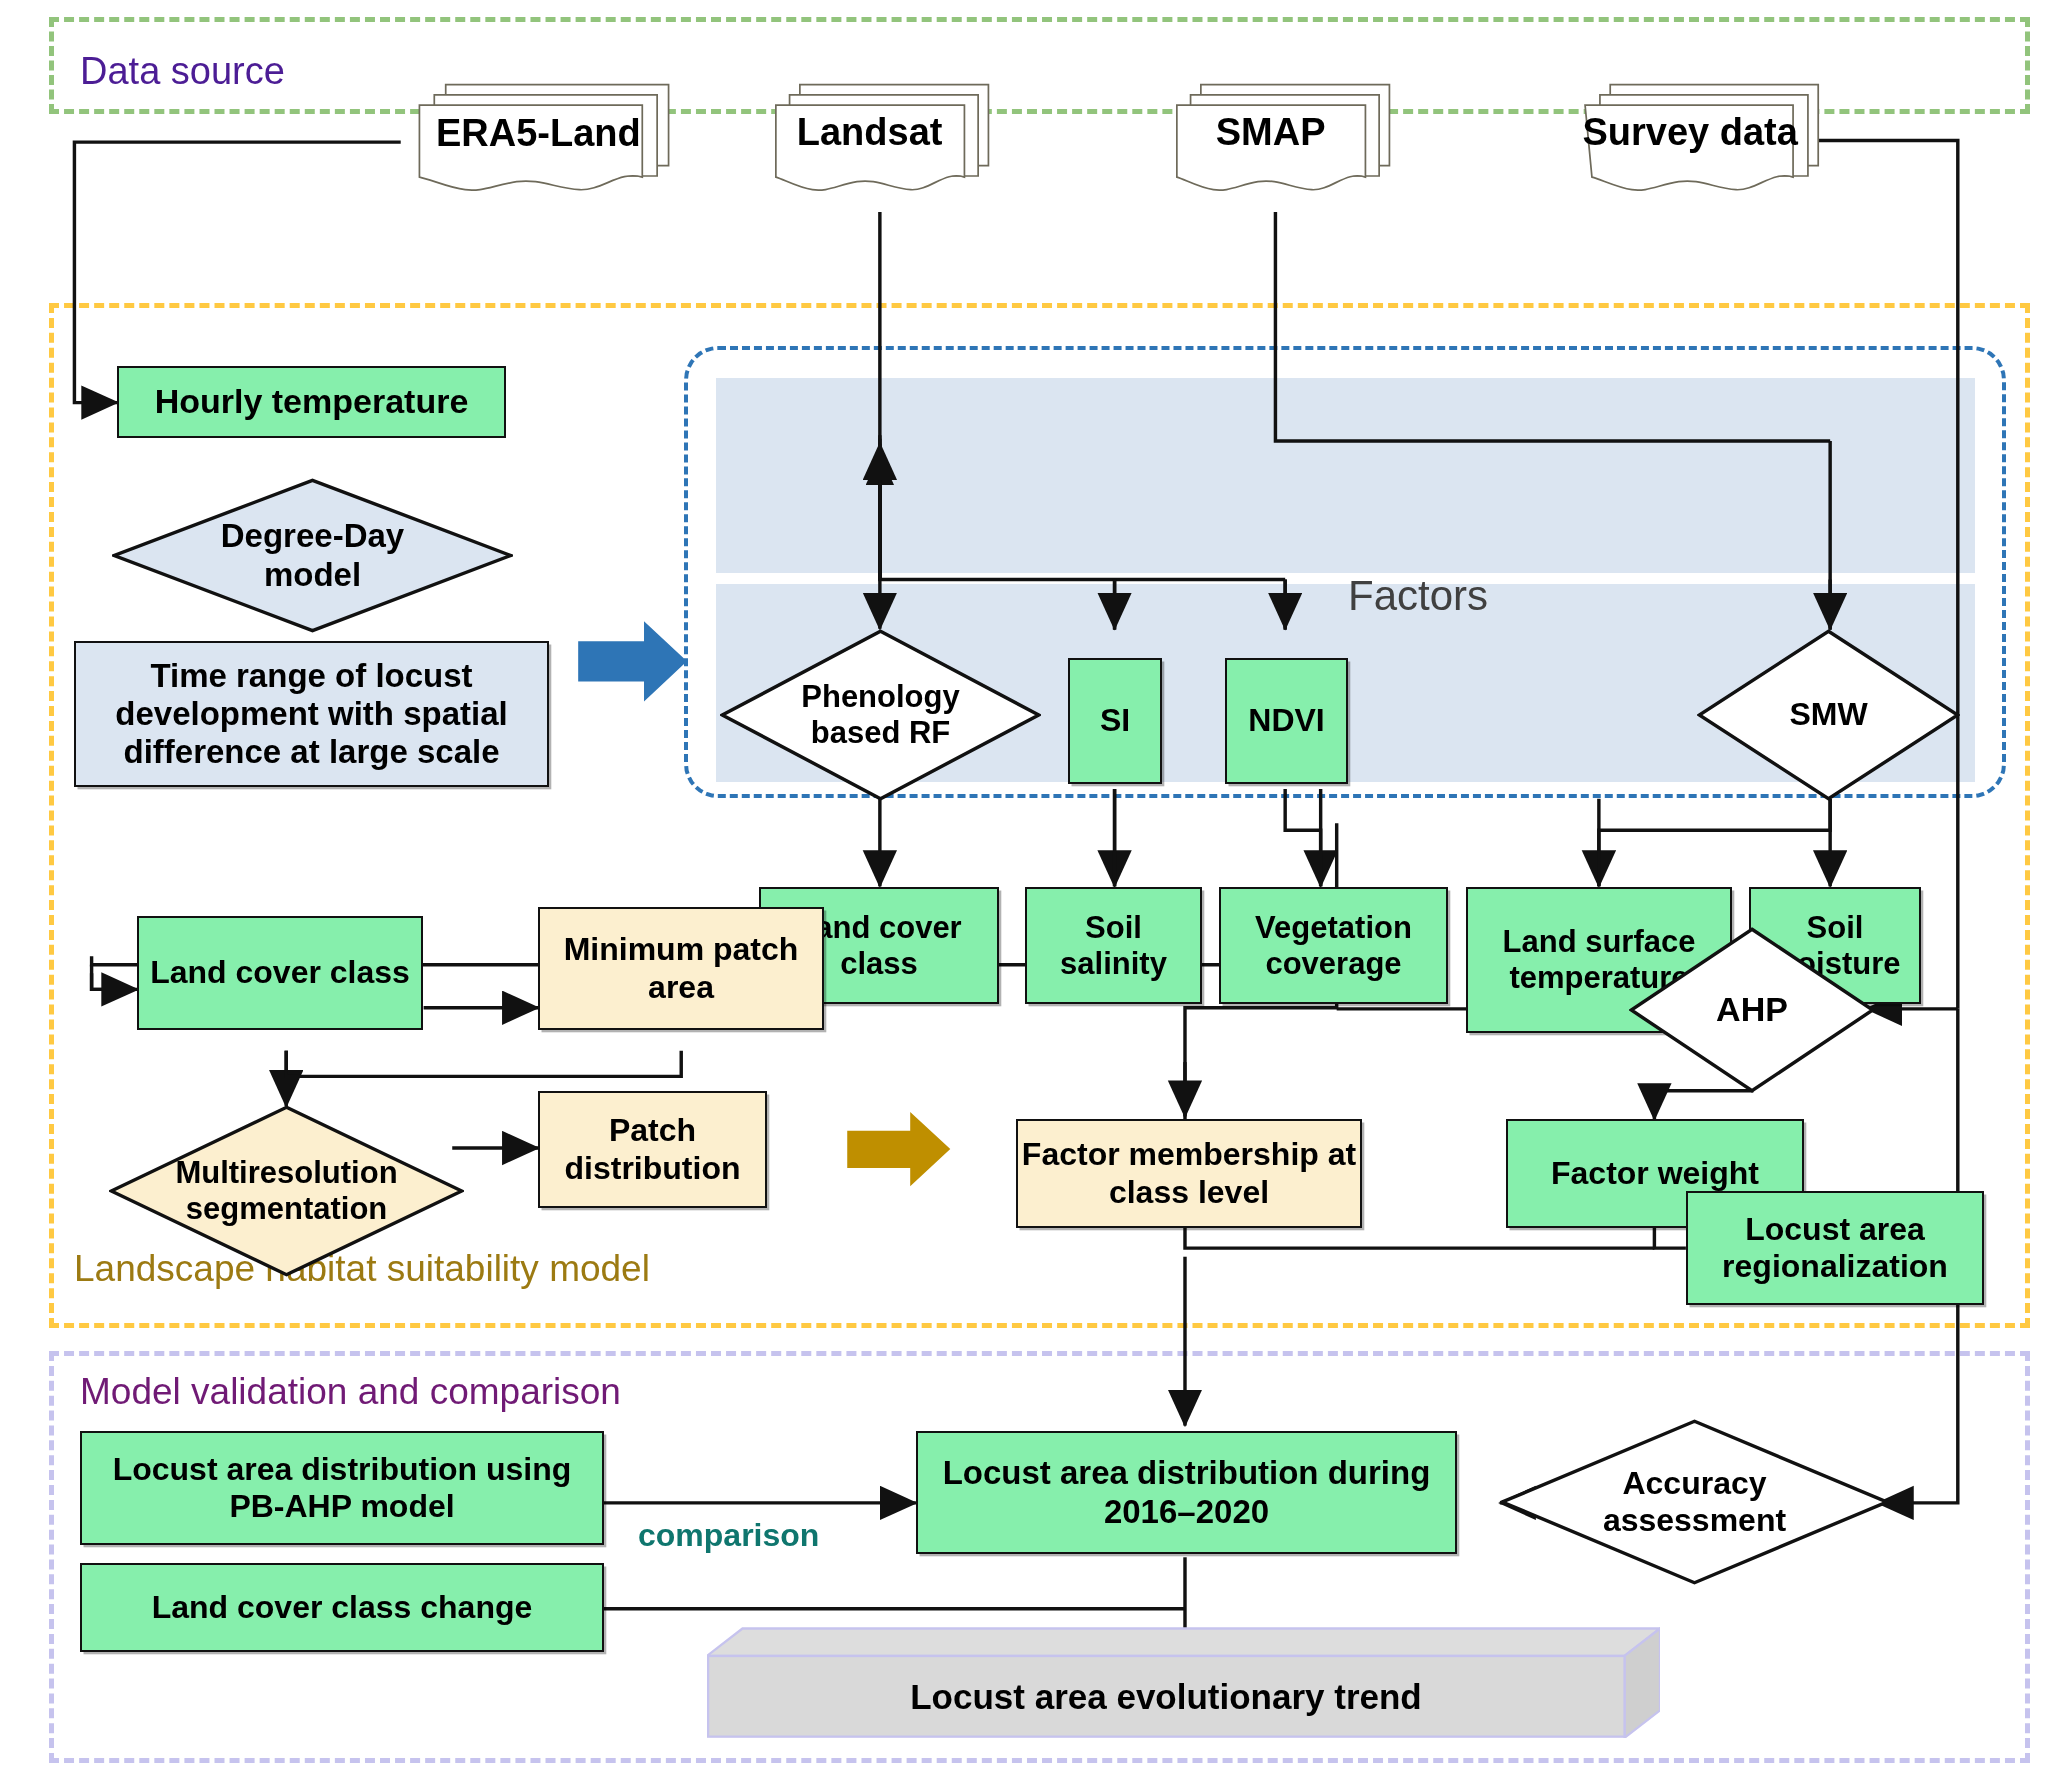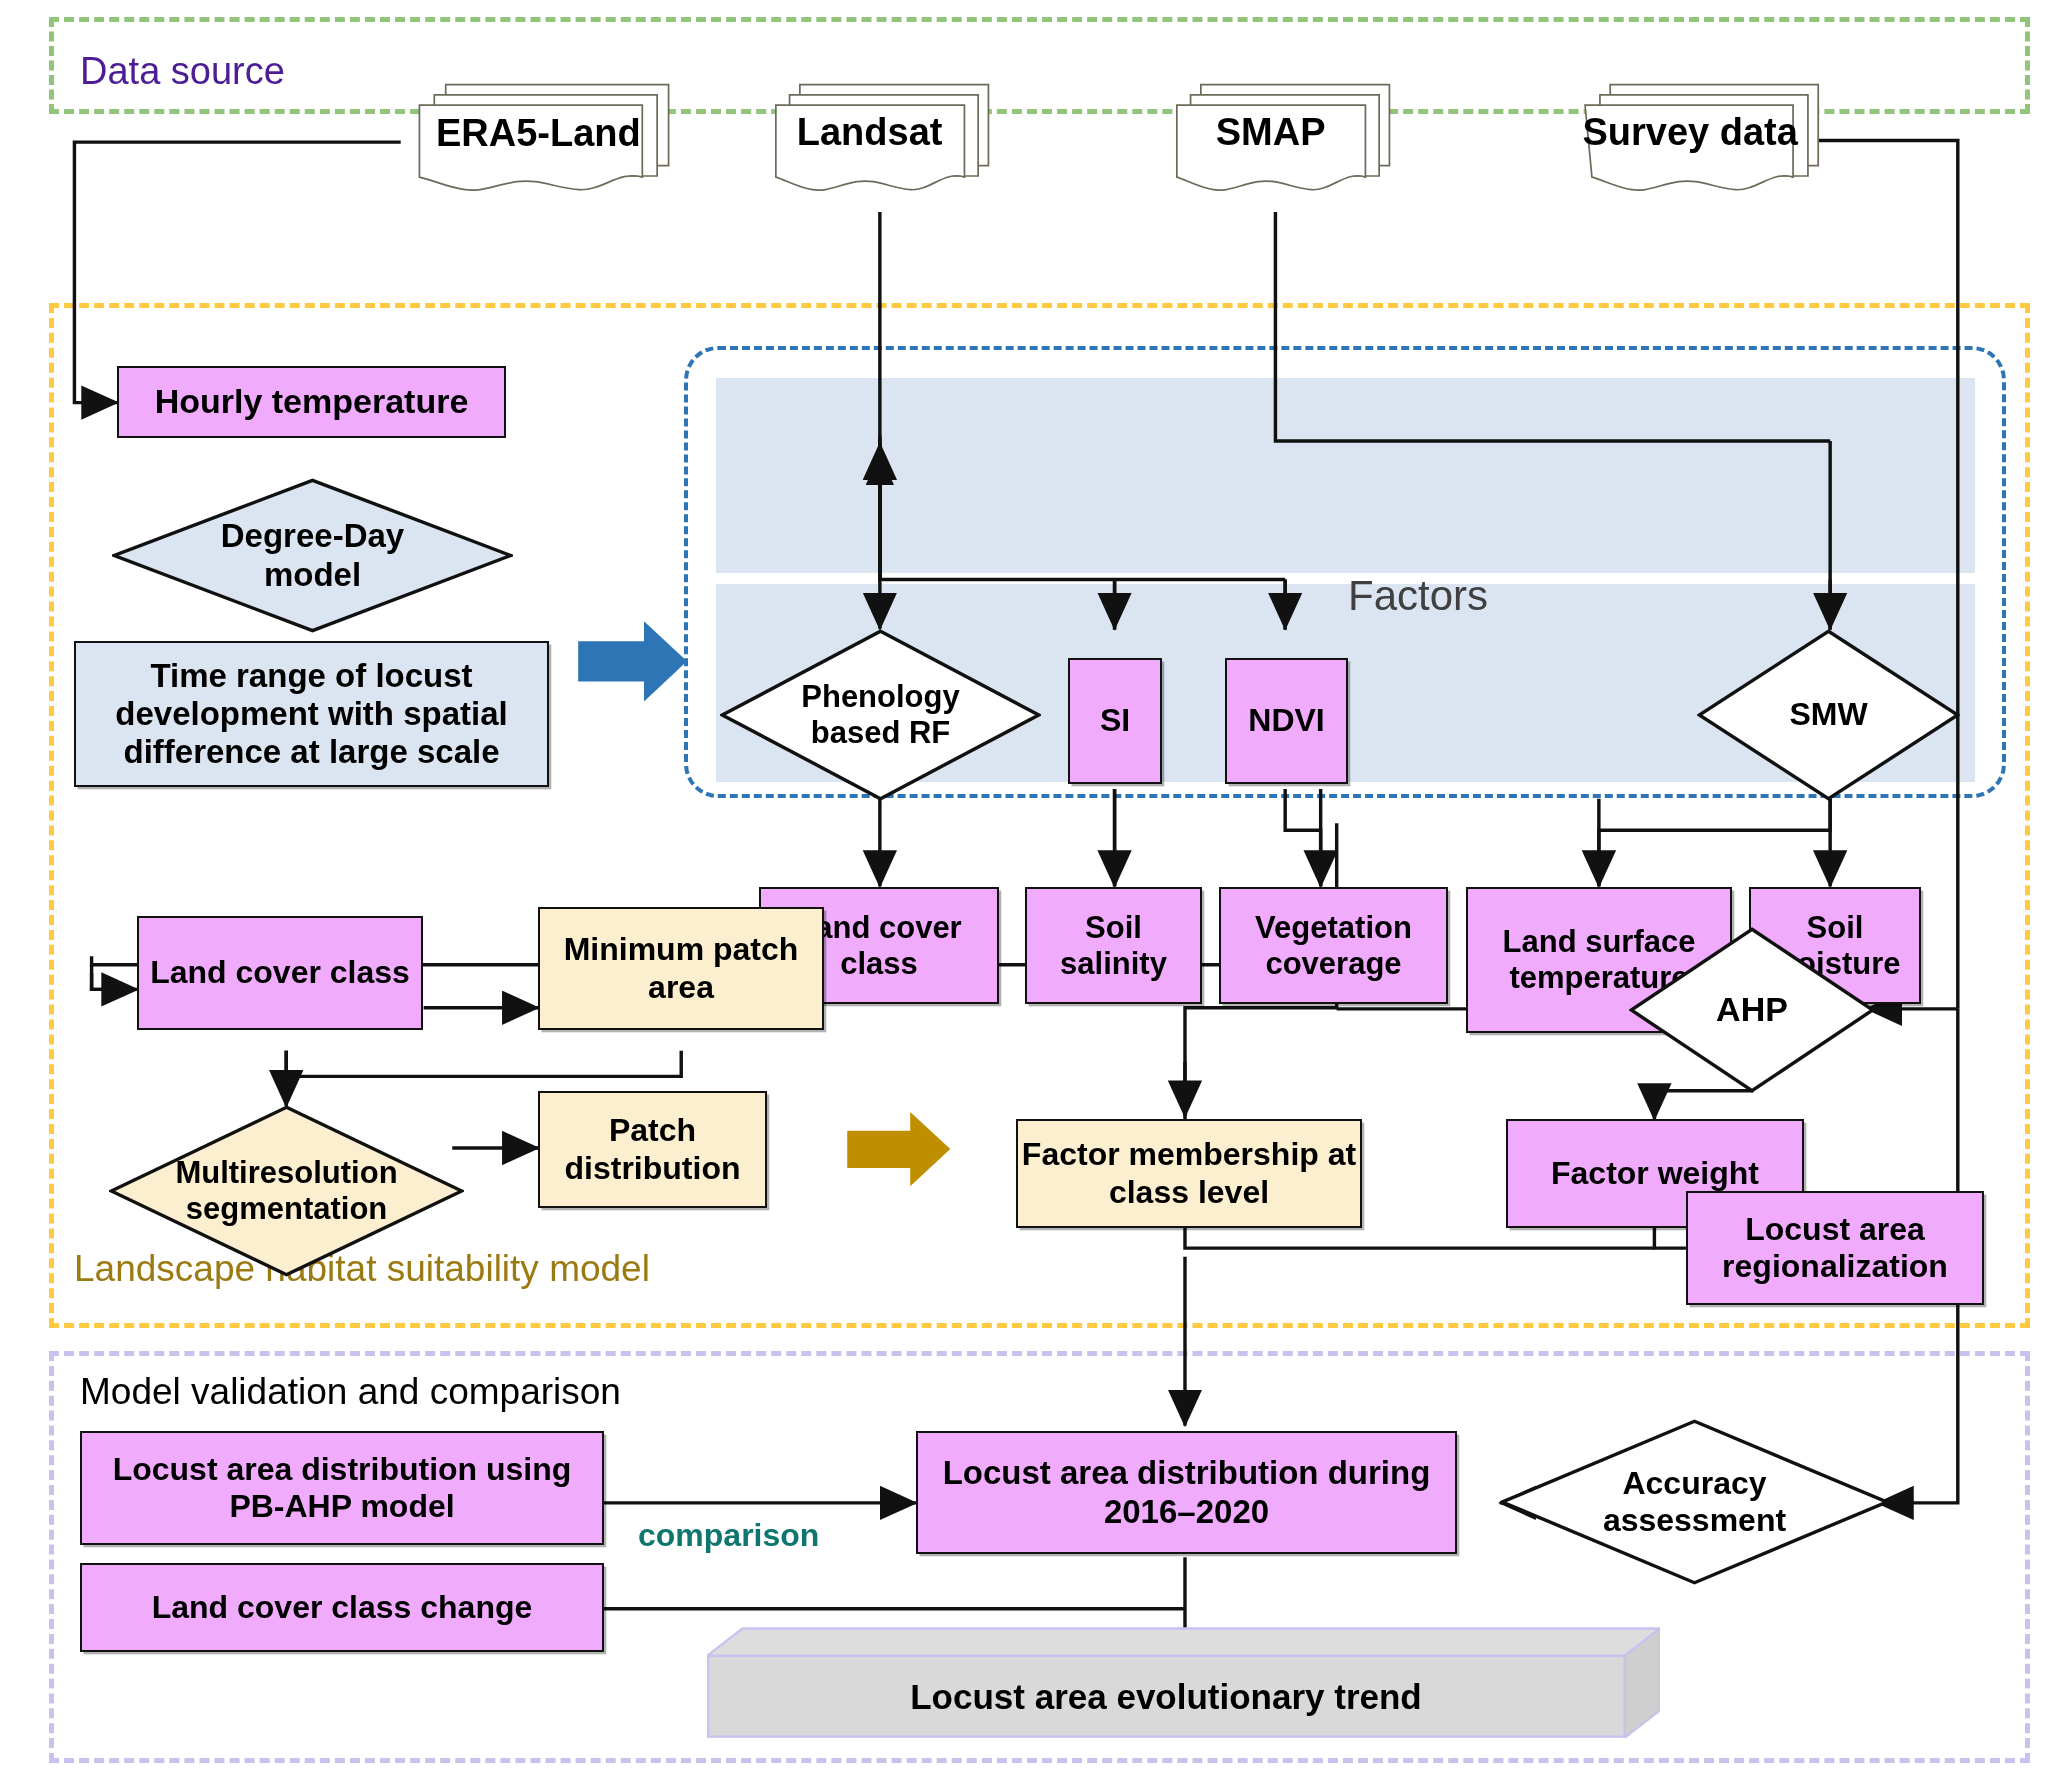--- a/index.html
+++ b/index.html
@@ -15,32 +15,32 @@
   
   .group-frame{position:absolute;box-sizing:border-box;}
   .frame-green{border:5.2px dashed #92C47C;}
   .frame-yellow{border:5.2px dashed #FFC942;}
   .frame-purple{border:5.2px dashed #C6C3EE;}
   .frame-blue-round{border:4px dashed #2E75B6;border-radius:34px;}
 
   .group-title{position:absolute;white-space:nowrap;font-weight:400;}
   .title-green{color:#4c1d95;font-size:38px;}
   .title-gold{color:#9C7A12;font-size:37px;}
-  .title-purple{color:#000000;font-size:37px;}
+  .title-purple{color:#701a75;font-size:37px;}
 
   
   .band{position:absolute;background:#DBE5F1;}
   .factors-word{position:absolute;font-size:42px;color:#404040;font-weight:400;white-space:nowrap;}
 
   
   .node{
     position:absolute;box-sizing:border-box;
     display:flex;align-items:center;justify-content:center;text-align:center;
     font-weight:bold;color:#000;line-height:1.16;
-    border:2.3px solid #111;background:#f0abfc;
+    border:2.3px solid #111;background:#86efac;
     box-shadow:2.9px 2.9px 0 -0.6px rgba(0,0,0,.30);
     padding:1.1px 3.4px;
   }
   .node.blue{background:#DBE5F1;}
   .node.cream{background:#FCEFCF;}
   .node.plain{box-shadow:none;}
 
   .diamond{
     position:absolute;
     display:flex;align-items:center;justify-content:center;text-align:center;

